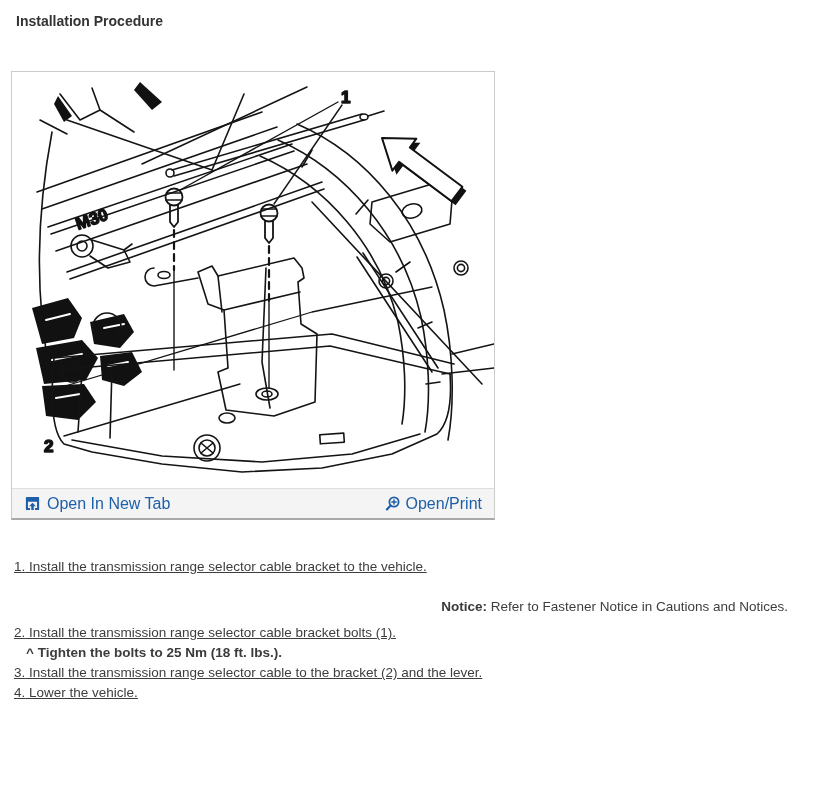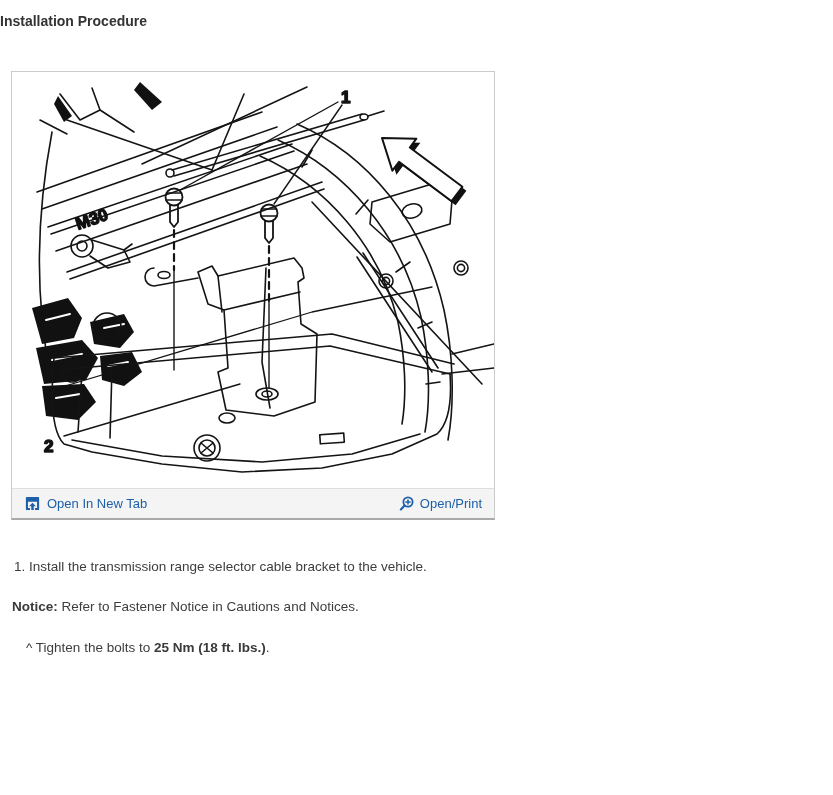--- a/index.html
+++ b/index.html
@@ -2,50 +2,50 @@
 <html><head>
 <meta charset="utf-8">
 <style>
   * { box-sizing: border-box; }
   html,body { margin:0; padding:0; background:#ffffff; }
   body {
     width:833px; height:795px; position:relative; overflow:hidden;
     font-family:"Liberation Sans", sans-serif; color:#3d3d3d;
   }
   .page-title {
-    position:absolute; left:0; top:13px;
+    position:absolute; left:16px; top:13px;
     font-size:14px; font-weight:bold; color:#333333;
   }
   
   .figure-panel {
     position:absolute; left:11px; top:71px; width:484px;
     border:1px solid #cbcbcb; border-bottom:2px solid #a9a9a9;
     background:#ffffff;
   }
   .diagram-area {
     width:482px; height:416px; background:#ffffff; position:relative; overflow:hidden;
   }
   .figure-toolbar {
     height:30px; background:#f4f4f4; border-top:1px solid #dedede;
     display:flex; align-items:center; justify-content:space-between;
-    padding:0 12px; font-size:13px;
+    padding:0 12px; font-size:16px;
   }
   .tb-link {
     color:#1d5fa8; text-decoration:none; display:flex; align-items:center; gap:6px;
     cursor:pointer;
   }
   .tb-link svg { display:block; }
   
   .text-section {
     position:absolute; left:0; top:557px; width:788px; padding-left:5px;
     font-size:13.5px; line-height:20px; color:#3d3d3d;
   }
-  .step-line { text-indent:9px; }
-  .notice-line { margin:20px 0 21px 7px; }
-  .sub-note { text-indent:21px; }
+  .step-line { text-indent:9px;text-decoration:underline; }
+  .notice-line { margin:20px 0 6px 7px;text-align:right; }
+  .sub-note { text-indent:21px;font-weight:bold; }
   b { color:#3a3a3a; }
   .dwg { position:absolute; left:0; top:0; }
   .dwg path, .dwg line, .dwg circle, .dwg ellipse, .dwg polyline {
     vector-effect:non-scaling-stroke;
   }
   .callout-text {
     font-family:"Liberation Sans", sans-serif; font-weight:bold; font-size:17px; fill:#111;
   }
 </style>
 </head>
@@ -216,18 +216,21 @@
       <span>Open/Print</span>
     </a>
   </div>
 </div>
 
 <div class="text-section">
   <div class="step-line"><span>1.</span> <span>Install the transmission range selector cable bracket to the vehicle.</span></div>
 
   <div class="notice-line"><b>Notice:</b><span> Refer to Fastener Notice in Cautions and Notices.</span></div>
 
+  <div class="step-line"><span>2.</span> <span>Install the transmission range selector cable bracket bolts (1).</span></div>
 
   <div class="sub-note"><span>^</span><span> Tighten the bolts to </span><b>25 Nm (18 ft. lbs.)</b><span>.</span></div>
 
-
+  <div class="step-line"><span>3.</span> <span>Install the transmission range selector cable to the bracket (2) and the lever.</span></div>
+
+  <div class="step-line"><span>4.</span> <span>Lower the vehicle.</span></div>
 
 </div>
 
 </body></html>

